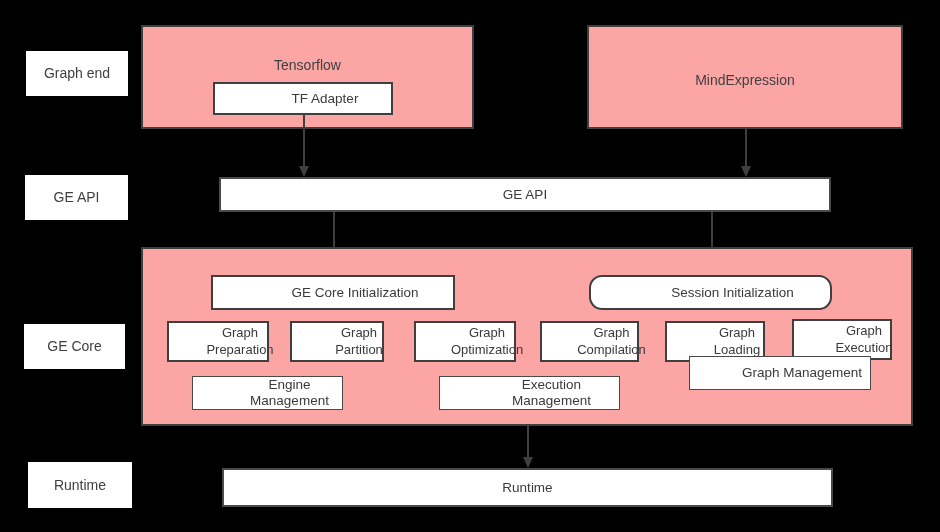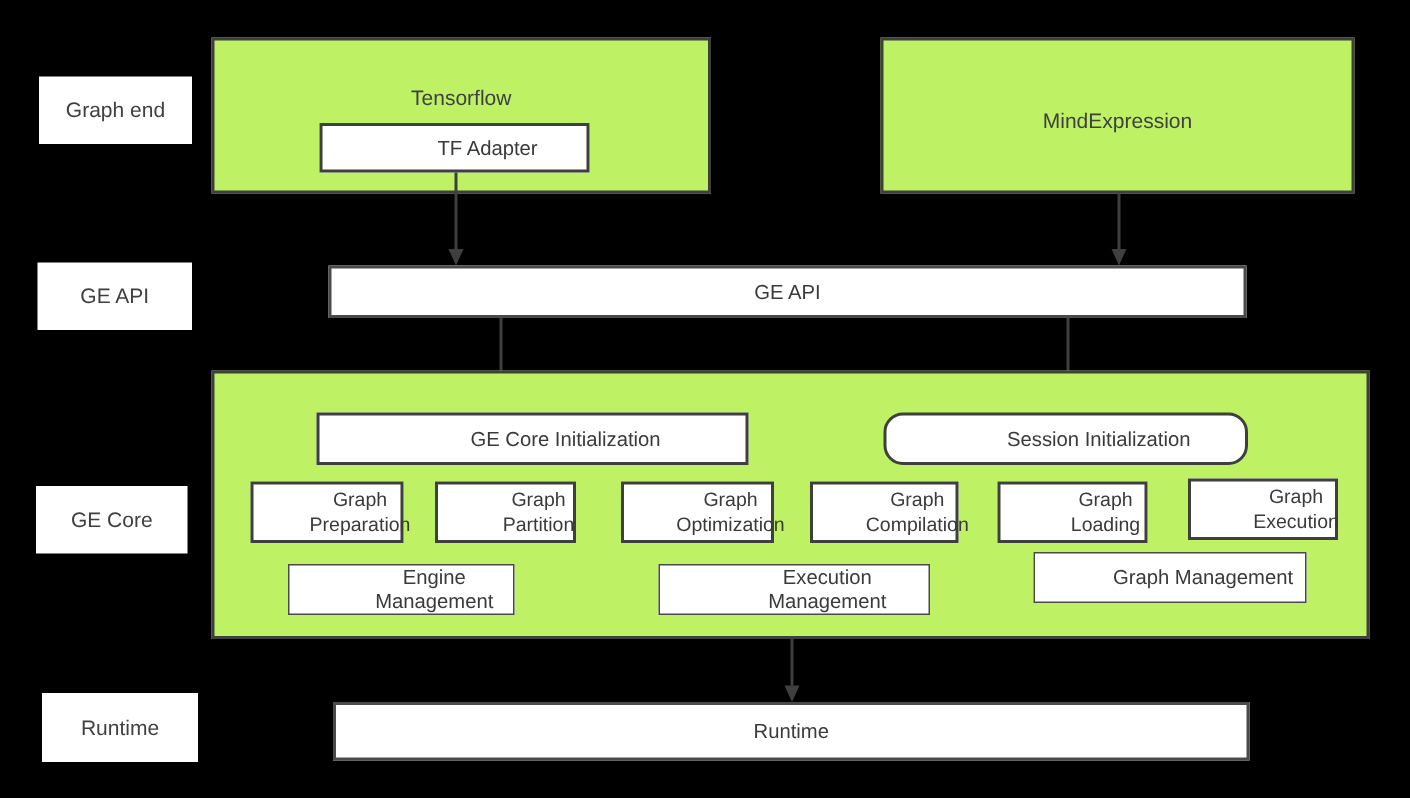--- a/index.html
+++ b/index.html
@@ -32,21 +32,21 @@
   }
   
   .stage-label {
     border: none;
     font-size: 14px;
     color: #404040;
   }
   
   .panel {
     border: 2px solid #3f3f3f;
-    background: #bef264;
+    background: #fca5a5;
     align-items: flex-start;
     justify-content: center;
   }
   .panel > .panel-title {
     margin-top: 30px;
     font-size: 14px;
     color: #404040;
   }
   .panel-me > .panel-title {
     margin-top: 45px;
@@ -143,21 +143,21 @@
     <div class="head" style="top:52px;"></div>
   </div>
 
   <div class="arrow" style="left:711px; top:212px; height:63px;">
     <div class="stem" style="height:52px;"></div>
     <div class="head" style="top:52px;"></div>
   </div>
 
   <div class="box panel" style="left:141px; top:247px; width:772px; height:179px;"></div>
 
-  <div class="box node" style="left:211px; top:275px; width:288px; height:35px;">
+  <div class="box node" style="left:211px; top:275px; width:244px; height:35px;">
     <span>GE Core Initialization</span>
   </div>
 
   <div class="box node" style="left:589px; top:275px; width:243px; height:35px;border-radius:13px;">
     <span>Session Initialization</span>
   </div>
 
   <div class="box node two-line" style="left:167px; top:321px; width:102px; height:41px;">
     <span>Graph
 Preparation</span>
@@ -189,21 +189,21 @@
   </div>
 
   <div class="box node node-thin" style="left:192px; top:376px; width:151px; height:34px;">
     <span>Engine Management</span>
   </div>
 
   <div class="box node node-thin" style="left:439px; top:376px; width:181px; height:34px;">
     <span>Execution Management</span>
   </div>
 
-  <div class="box node node-thin" style="left:689px; top:368px; width:182px; height:34px;">
+  <div class="box node node-thin" style="left:689px; top:356px; width:182px; height:34px;">
     <span>Graph Management</span>
   </div>
 
   <div class="arrow" style="left:527px; top:426px; height:42px;">
     <div class="stem" style="height:31px;"></div>
     <div class="head" style="top:31px;"></div>
   </div>
 
   <div class="box bar" style="left:222px; top:468px; width:611px; height:39px;">
     <span>Runtime</span>

